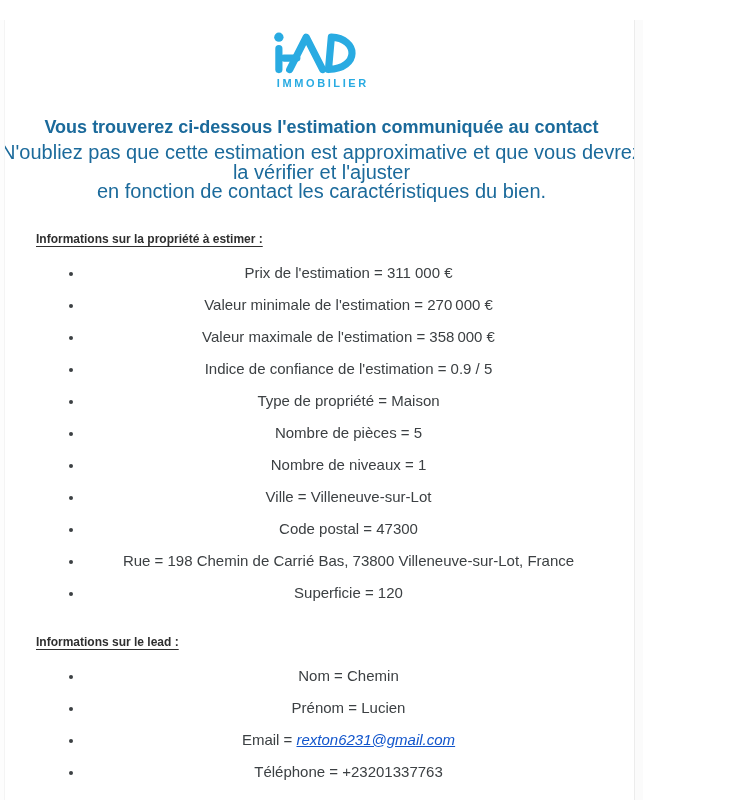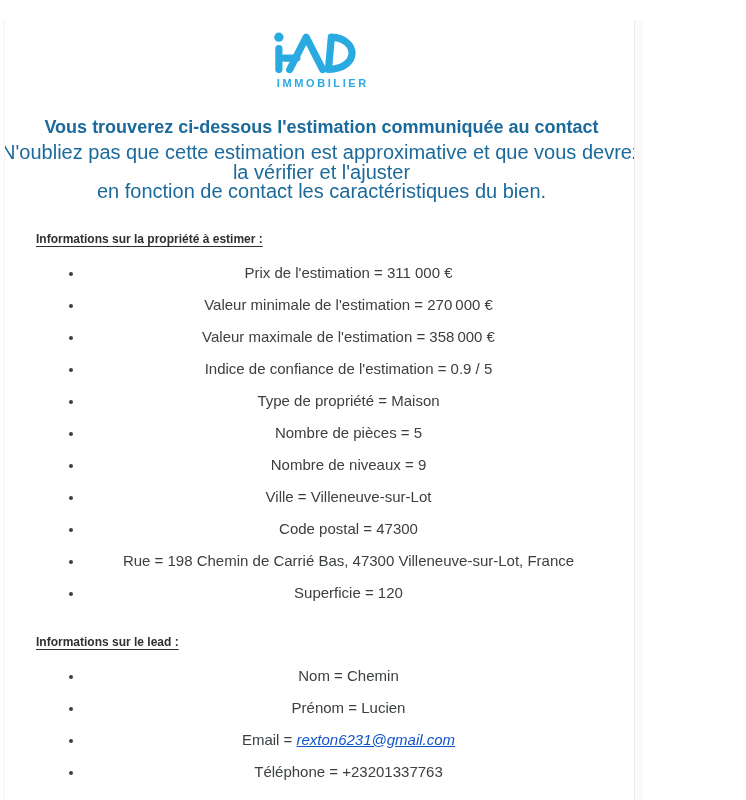--- a/index.html
+++ b/index.html
@@ -129,24 +129,24 @@
   </div>
 
   <main class="sections">
       <section class="info-section"><h2 class="section-heading">Informations sur la propriété à estimer :</h2><ul class="info-list">
           <li>Prix de l'estimation = 311 000 €</li>
           <li>Valeur minimale de l'estimation = 270 000 €</li>
           <li>Valeur maximale de l'estimation = 358 000 €</li>
           <li>Indice de confiance de l'estimation = 0.9 / 5</li>
           <li>Type de propriété = Maison</li>
           <li>Nombre de pièces = 5</li>
-          <li>Nombre de niveaux = 9</li>
+          <li>Nombre de niveaux = 1</li>
           <li>Ville = Villeneuve-sur-Lot</li>
           <li>Code postal = 47300</li>
-          <li>Rue = 198 Chemin de Carrié Bas, 47300 Villeneuve-sur-Lot, France</li>
+          <li>Rue = 198 Chemin de Carrié Bas, 73800 Villeneuve-sur-Lot, France</li>
           <li>Superficie = 120</li>
         </ul></section>
       <section class="info-section"><h2 class="section-heading">Informations sur le lead :</h2><ul class="info-list">
           <li>Nom = Chemin</li>
           <li>Prénom = Lucien</li>
           <li>Email = <a class="email-link" href="#">rexton6231@gmail.com</a></li>
           <li>Téléphone = +23201337763</li>
         </ul></section>
     </main>
 </div>

